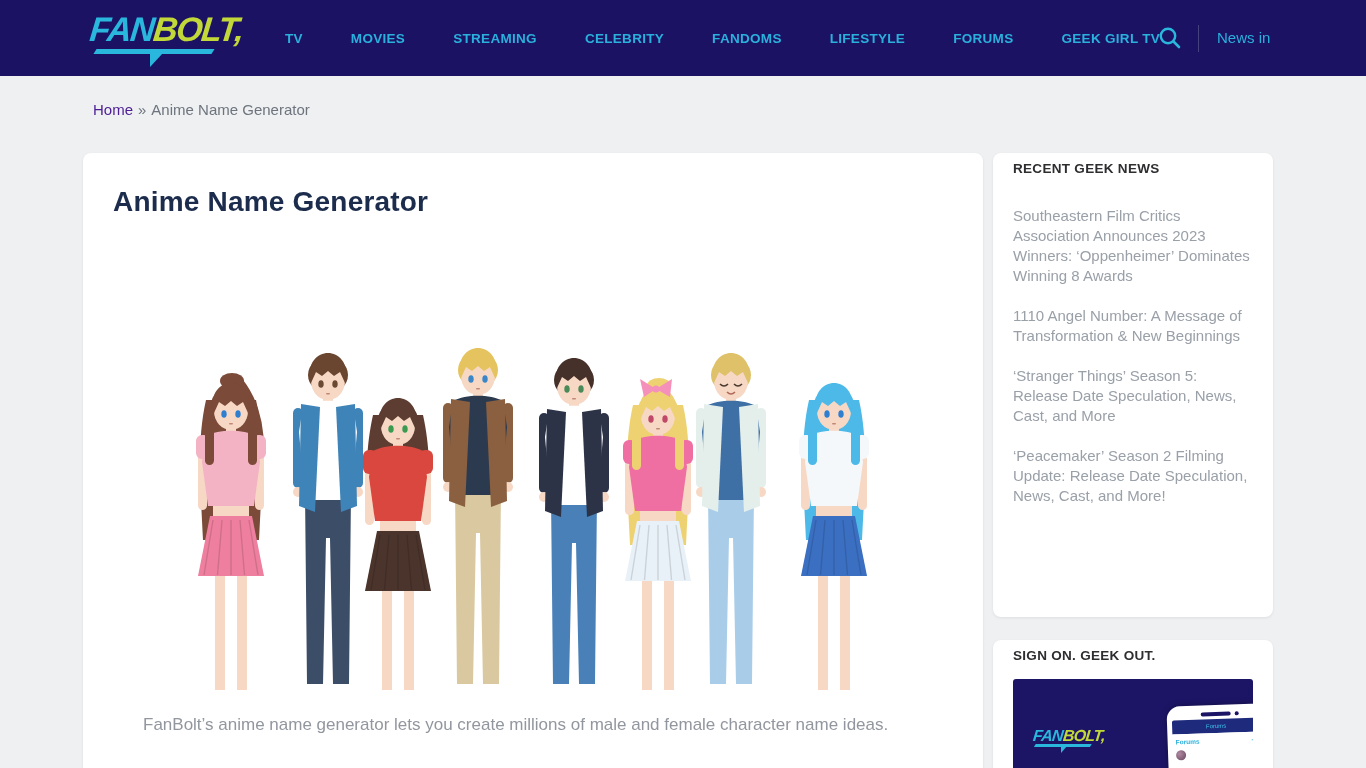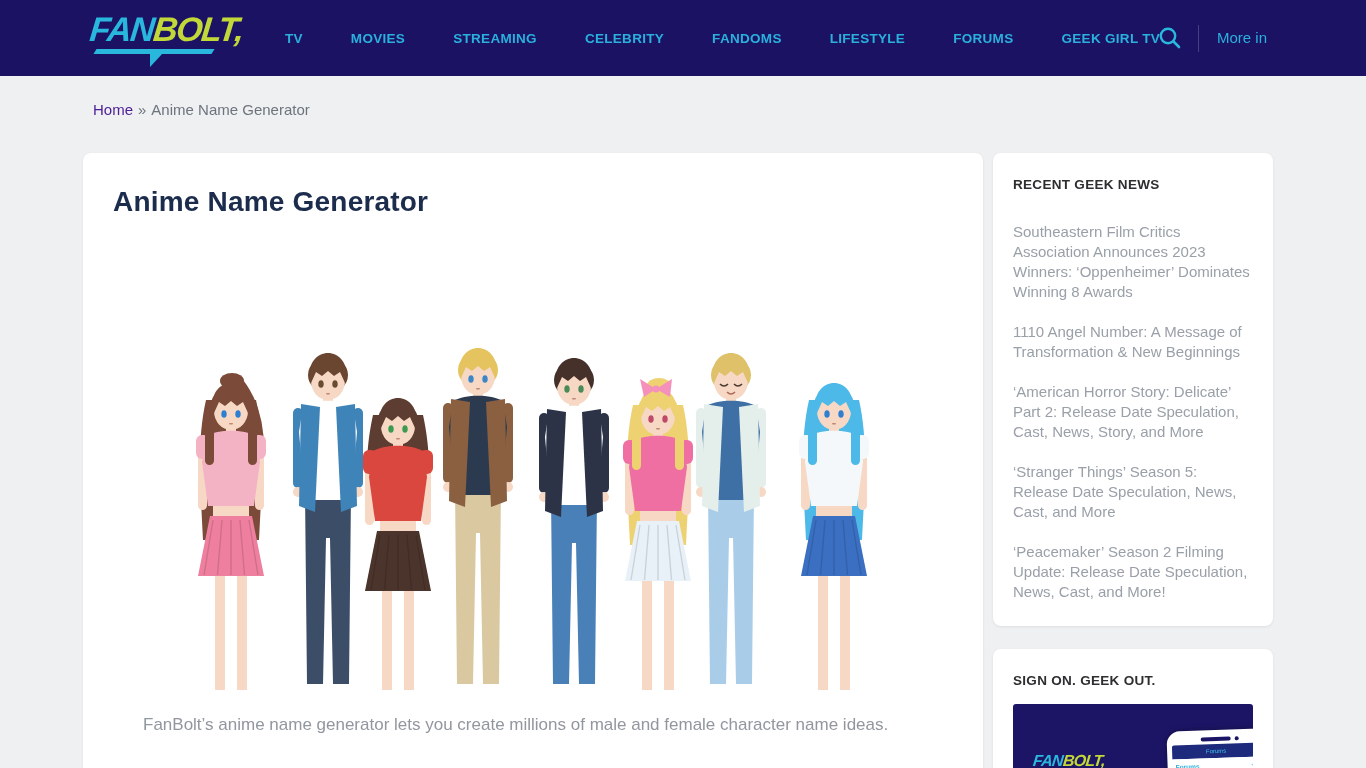--- a/index.html
+++ b/index.html
@@ -34,21 +34,21 @@
   
   .content { position:absolute; top:153px; left:83px; display:flex; gap:10px; align-items:flex-start; }
   .card { background:#ffffff; border-radius:8px; box-shadow:0 1px 3px rgba(20,20,40,.08); }
 
   .main-card { width:900px; min-height:1000px; padding:33px 30px; }
   .page-title { font-size:28px; font-weight:bold; color:#1c2c4c; letter-spacing:.2px; line-height:31px; }
   .illustration { display:block; margin:20px auto 0; }
   .caption { margin:25px 0 0 30px; color:#92969e; font-size:17px; }
 
   .sidebar { width:280px; display:flex; flex-direction:column; gap:23px; }
-  .side-card { padding:24px 20px; }
+  .side-card { padding:8px 20px; }
   .news-card { min-height:464px; }
   .side-title { font-size:13.5px; font-weight:bold; color:#2e2e31; letter-spacing:.3px; }
   .news-list { margin-top:30px; }
   .article { color:#9aa0a8; font-size:15px; line-height:20px; margin-bottom:20px; cursor:pointer; display:block; text-decoration:none; }
   .article:last-child { margin-bottom:0; }
 
   
   .promo-banner { position:relative; margin-top:16px; width:240px; height:150px;
                   background:#1c1566; border-radius:3px; overflow:hidden; cursor:pointer; }
   .mini-logo { position:absolute; left:20px; top:48px; width:70px; height:26px; }
@@ -91,21 +91,21 @@
     <a class="nav-item">GEEK GIRL TV</a>
   </nav>
 
   <button class="search-btn" aria-label="search">
     <svg width="26" height="26" viewBox="0 0 26 26">
       <circle cx="11" cy="11" r="7.2" fill="none" stroke="#2ab7dd" stroke-width="2.4"></circle>
       <line x1="16.5" y1="16.5" x2="22" y2="22" stroke="#2ab7dd" stroke-width="2.6" stroke-linecap="round"></line>
     </svg>
   </button>
   <span class="header-divider"></span>
-  <a class="sign-in">More in</a>
+  <a class="sign-in">News in</a>
 </header>
 
 <div class="breadcrumb">
   <a class="home">Home</a><span class="sep">»</span><span>Anime Name Generator</span>
 </div>
 
 <div class="content">
 
   <div class="card main-card">
     <h1 class="page-title">Anime Name Generator</h1>
@@ -293,21 +293,20 @@
     <p class="caption">FanBolt’s anime name generator lets you create millions of male and female character name ideas.</p>
   </div>
 
   <div class="sidebar">
 
     <div class="card side-card news-card">
       <div class="side-title">RECENT GEEK NEWS</div>
       <div class="news-list">
         <a class="article">Southeastern Film Critics Association Announces 2023 Winners: ‘Oppenheimer’ Dominates Winning 8 Awards</a>
         <a class="article">1110 Angel Number: A Message of Transformation &amp; New Beginnings</a>
-        <a class="article">‘American Horror Story: Delicate’ Part 2: Release Date Speculation, Cast, News, Story, and More</a>
         <a class="article">‘Stranger Things’ Season 5: Release Date Speculation, News, Cast, and More</a>
         <a class="article">‘Peacemaker’ Season 2 Filming Update: Release Date Speculation, News, Cast, and More!</a>
       </div>
     </div>
 
     <div class="card side-card">
       <div class="side-title">SIGN ON. GEEK OUT.</div>
       <div class="promo-banner">
         <span class="mini-logo">
           <span class="logo-text"><span class="logo-fan">FAN</span><span class="logo-bolt">BOLT,</span></span>

